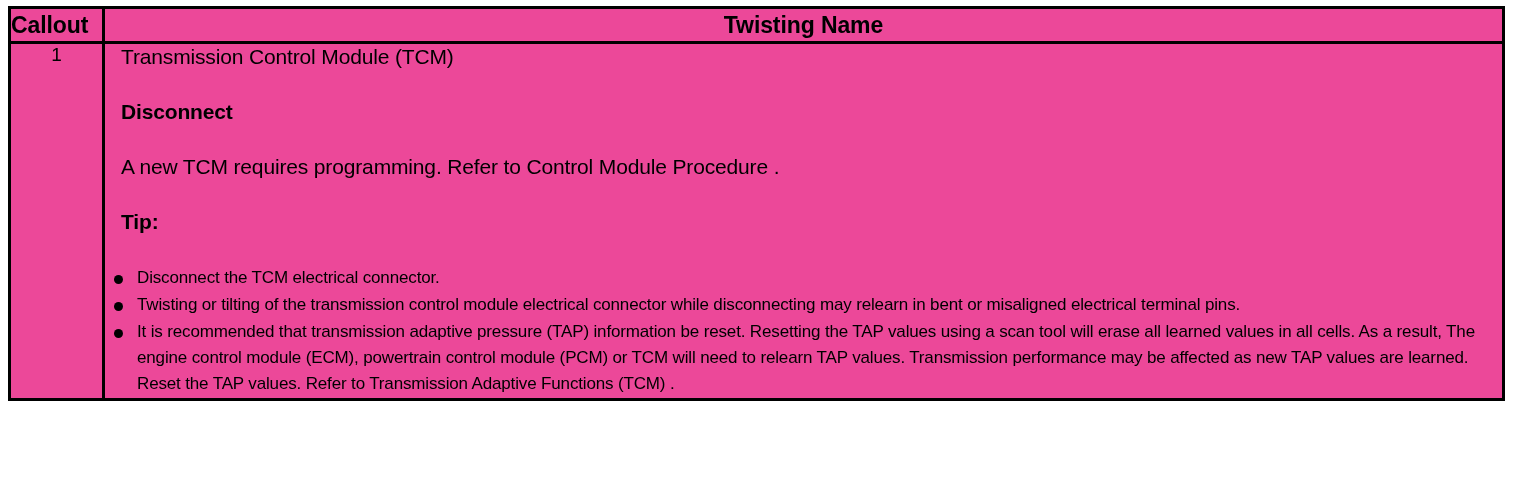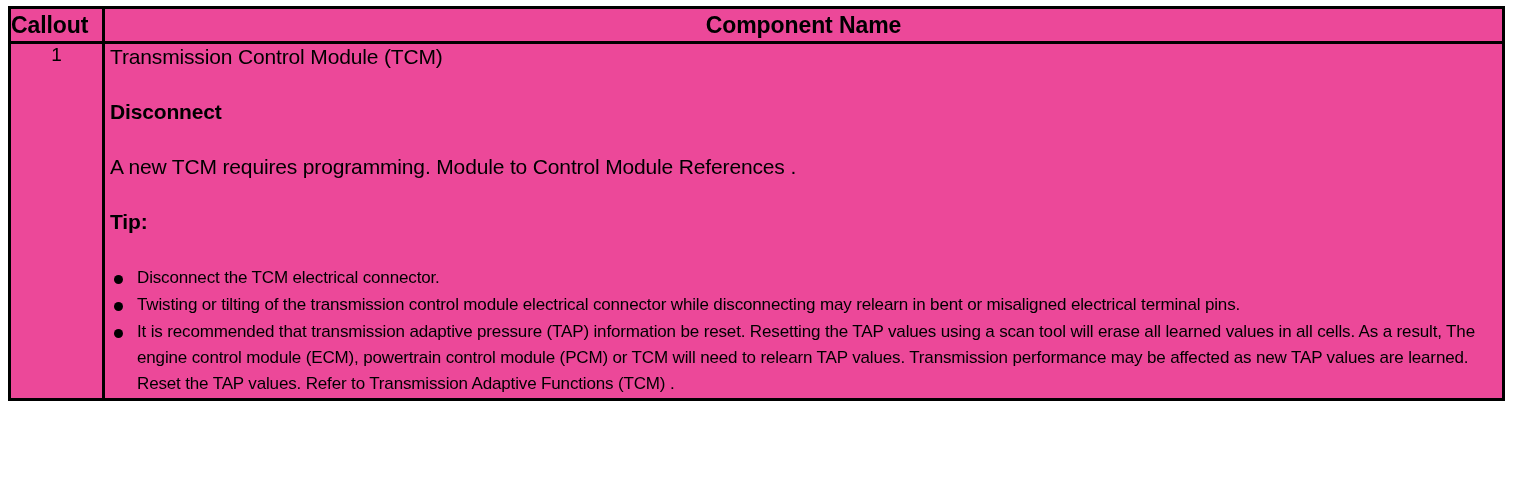--- a/index.html
+++ b/index.html
@@ -75,21 +75,21 @@
   .desc-cell {
     padding: 12px 8px 12px 10px;
   }
   .desc-body {
     font-size: 21px;
     line-height: 26px;
     font-stretch: condensed;
     letter-spacing: -0.15px;
   }
   .para {
-    margin: 0 0 29px 5px;
+    margin: 0 0 29px 16px;
     white-space: normal;
   }
   .para.bold {
     font-weight: bold;
   }
   .para.tip {
     font-weight: bold;
     margin-bottom: 30px;
   }
 
@@ -129,37 +129,37 @@
 
   <table class="comp-table">
     <colgroup>
       <col class="col-callout">
       <col class="col-name">
     </colgroup>
 
     <thead>
       <tr>
         <th class="hdr-cell hdr-callout">Callout</th>
-        <th class="hdr-cell hdr-name">Component Name</th>
+        <th class="hdr-cell hdr-name">Twisting Name</th>
       </tr>
     </thead>
 
     <tbody>
       <tr>
 
         <td class="callout-cell">1</td>
 
         <td class="desc-cell">
           <div class="desc-body">
 
             <p class="para">Transmission Control Module (TCM)</p>
 
             <p class="para bold">Disconnect</p>
 
-            <p class="para">A new TCM requires programming. Module to Control Module References .</p>
+            <p class="para">A new TCM requires programming. Refer to Control Module Procedure .</p>
 
             <p class="para tip">Tip:</p>
 
             <ul class="tip-list">
               <li>
                 <span class="bullet-dot"></span>
                 <span class="li-text">Disconnect the TCM electrical connector.</span>
               </li>
               <li>
                 <span class="bullet-dot"></span>

